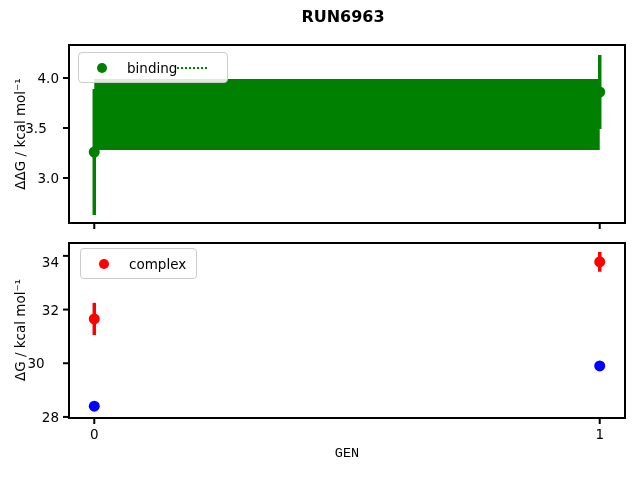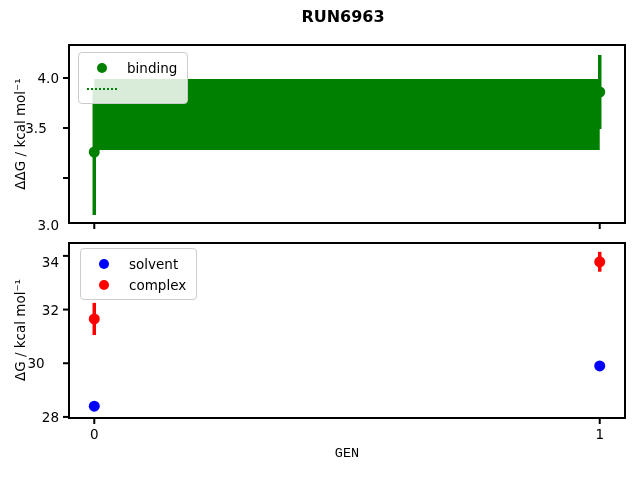--- a/index.html
+++ b/index.html
@@ -8,21 +8,21 @@
   .title{position:absolute;left:0;top:7px;width:640px;text-align:center;
          font-size:16px;font-weight:bold;padding-left:23px;}
   #plot-svg{position:absolute;left:0;top:0;}
   .ylabel{position:absolute;white-space:nowrap;font-size:13.5px;
           transform:translate(-50%,-50%) rotate(-90deg);}
   .xlabel{position:absolute;white-space:nowrap;font-size:13.5px;
           transform:translate(-50%,-50%);font-family:Liberation Mono, monospace;}
   .tick-label{position:absolute;font-size:13.5px;height:18px;line-height:18px;}
   .legend{position:absolute;background:rgba(255,255,255,0.85);
           border:1px solid #cccccc;border-radius:4px;
-          padding:4px 10px 4px 8px;display:flex;flex-direction:column;}
+          padding:4px 10px 4px 8px;display:flex;flex-direction:row;}
   .legend-row{display:flex;align-items:center;height:21px;}
   .lmark{width:30px;display:flex;justify-content:center;align-items:center;
          margin-right:10px;flex:none;}
   .dot{width:10px;height:10px;border-radius:50%;background:#888;}
   .dline{width:30px;height:0;border-top:2px dotted #008000;}
   .llabel{font-size:13.5px;white-space:nowrap;}
   #legend-top{left:78px;top:52px;}
   #legend-bottom{left:80px;top:248px;}
   #ylabel-top{left:20px;top:134px;}
   #ylabel-bottom{left:20px;top:330px;}
@@ -59,21 +59,21 @@
       <circle cx="94.27272727272728" cy="406.1901840490798" r="5.5" fill="#0000ff"></circle>
       <line x1="599.7272727272726" x2="599.7272727272726" y1="368.0766871165644" y2="363.78220858895713" stroke="#0000ff" stroke-width="3.5"></line>
       <circle cx="599.7272727272726" cy="365.92944785276075" r="5.5" fill="#0000ff"></circle>
       <line x1="94.27272727272728" x2="94.27272727272728" y1="335.0628834355829" y2="302.85429447852755" stroke="#ff0000" stroke-width="3.5"></line>
       <circle cx="94.27272727272728" cy="318.9585889570552" r="5.5" fill="#ff0000"></circle>
       <line x1="599.7272727272726" x2="599.7272727272726" y1="271.7193251533741" y2="251.85736196319016" stroke="#ff0000" stroke-width="3.5"></line>
       <circle cx="599.7272727272726" cy="261.7883435582821" r="5.5" fill="#ff0000"></circle>
     </svg>
 
   <div id="labels">
-      <div class="tick-label" style="left: 13px; top: 169px; width: 46px; text-align: right; margin-top: 47px;">3.0</div>
+      <div class="tick-label" style="left: 13px; top: 169px; width: 46px; text-align: right;">3.0</div>
       <div class="tick-label" style="left: 13px; top: 119px; width: 46px; text-align: center;">3.5</div>
       <div class="tick-label" style="left: 13px; top: 69px; width: 46px; text-align: right;">4.0</div>
       <div class="tick-label" style="left: 13px; top: 407.926px; width: 46px; text-align: right;">28</div>
       <div class="tick-label" style="left: 13px; top: 354.245px; width: 46px; text-align: center;">30</div>
       <div class="tick-label" style="left: 13px; top: 300.564px; width: 46px; text-align: right;">32</div>
       <div class="tick-label" style="left: 13px; top: 253px; width: 46px; text-align: right;">34</div>
       <div class="tick-label" style="left: 79.2727px; top: 425px; width: 30px; text-align: center;">0</div>
       <div class="tick-label" style="left: 584.727px; top: 425px; width: 30px; text-align: center;">1</div>
     </div>
 
@@ -91,25 +91,19 @@
     <div class="legend-row">
       <span class="lmark">
         <span class="dline" id="lm-binding-line" style="border-top-color: rgb(0, 128, 0);"></span>
       </span>
     </div>
   </div>
 
   <div class="legend" id="legend-bottom">
     <div class="legend-row">
       <span class="lmark">
-        <span class="dot" id="lm-solvent" style="background: rgb(0, 0, 255);"></span>
-      </span>
-      <span class="llabel">solvent</span>
-    </div>
-    <div class="legend-row">
-      <span class="lmark">
         <span class="dot" id="lm-complex" style="background: rgb(255, 0, 0);"></span>
       </span>
       <span class="llabel">complex</span>
     </div>
   </div>
 
 </div>
 
 </body></html>

